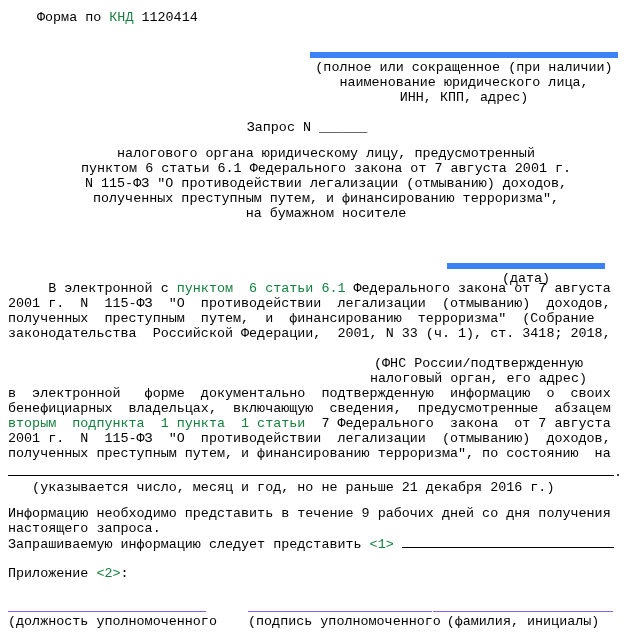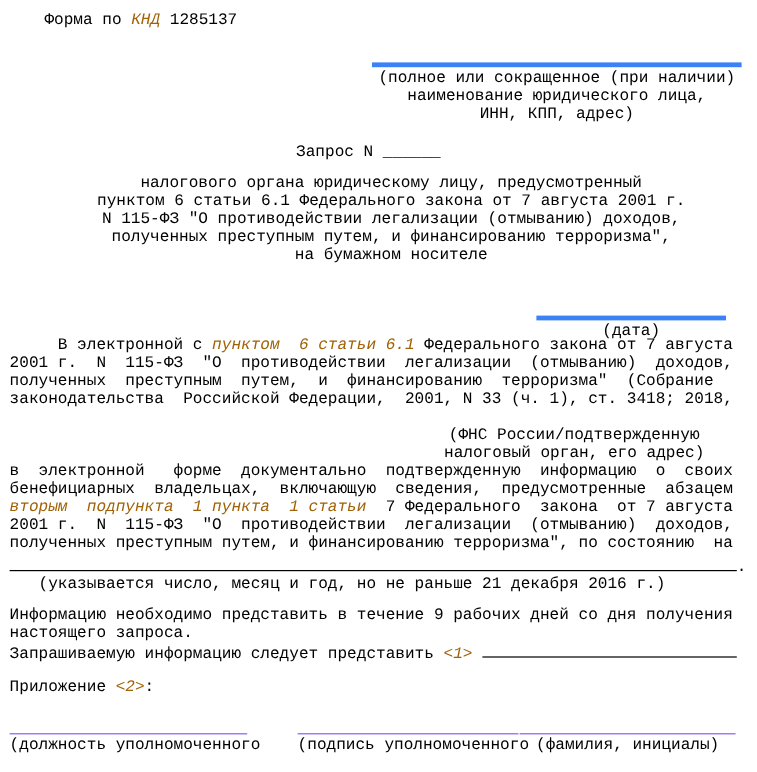--- a/index.html
+++ b/index.html
@@ -7,31 +7,31 @@
   body {
     background:#ffffff;
     font-family:"Liberation Mono","DejaVu Sans Mono",monospace;
     font-size:13.4px;
     color:#000000;
   }
   #page { position:relative; width:631px; height:643px; overflow:hidden; background:#ffffff; }
   .abs { position:absolute; }
   .line { white-space:pre; line-height:15px; }
   .center { text-align:center; }
-  .doclink { color:#a16207; cursor:pointer;font-style:italic; }
+  .doclink { color:#15803d; cursor:pointer; }
   .uline { display:inline-block; border-bottom:1px solid #000; height:12px; vertical-align:baseline; }
-  .topline { border-top:4px solid #3b82f6; }
+  .topline { border-top:6px solid #3b82f6; }
   .sigcol { border-top:1px solid #8b5cf6; padding-top:2px; }
 </style>
 </head>
 <body>
 
 <div id="page">
 
-  <div class="abs line" style="top:10px;left:37px;"><span>Форма по </span><span class="doclink">КНД</span><span> 1285137</span></div>
+  <div class="abs line" style="top:10px;left:37px;"><span>Форма по </span><span class="doclink">КНД</span><span> 1120414</span></div>
 
   <div class="abs topline" style="top:52px;left:310px;width:308px;padding-top:2px;">
     <div class="line center">(полное или сокращенное (при наличии)</div>
     <div class="line center">наименование юридического лица,</div>
     <div class="line center">ИНН, КПП, адрес)</div>
   </div>
 
   <div class="abs line center" style="top:120px;left:0;width:614px;">Запрос N ______</div>
 
   <div class="abs" style="top:146px;left:0;width:614px;padding-left:38px;">

